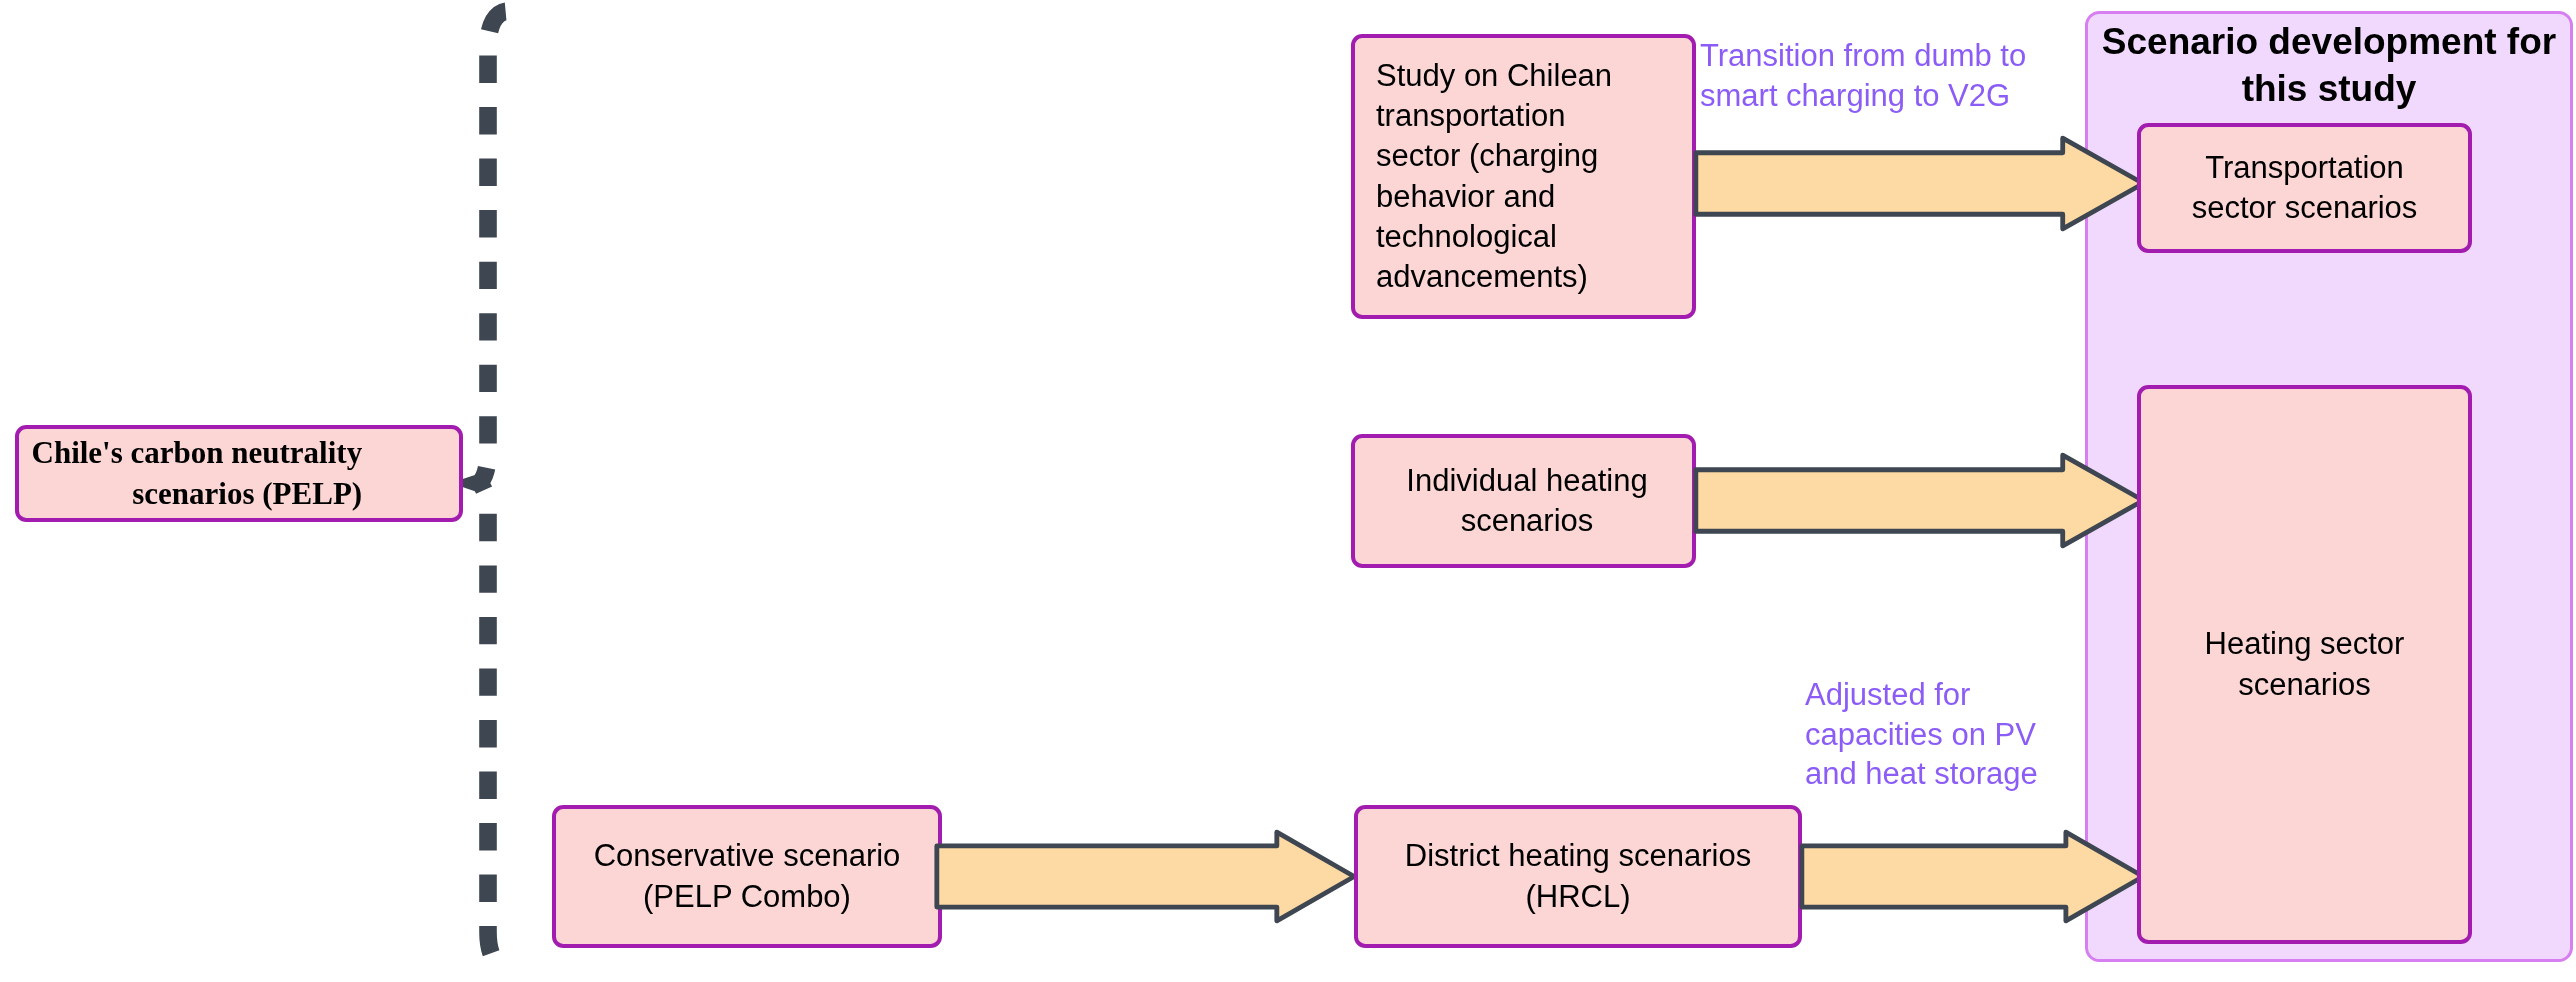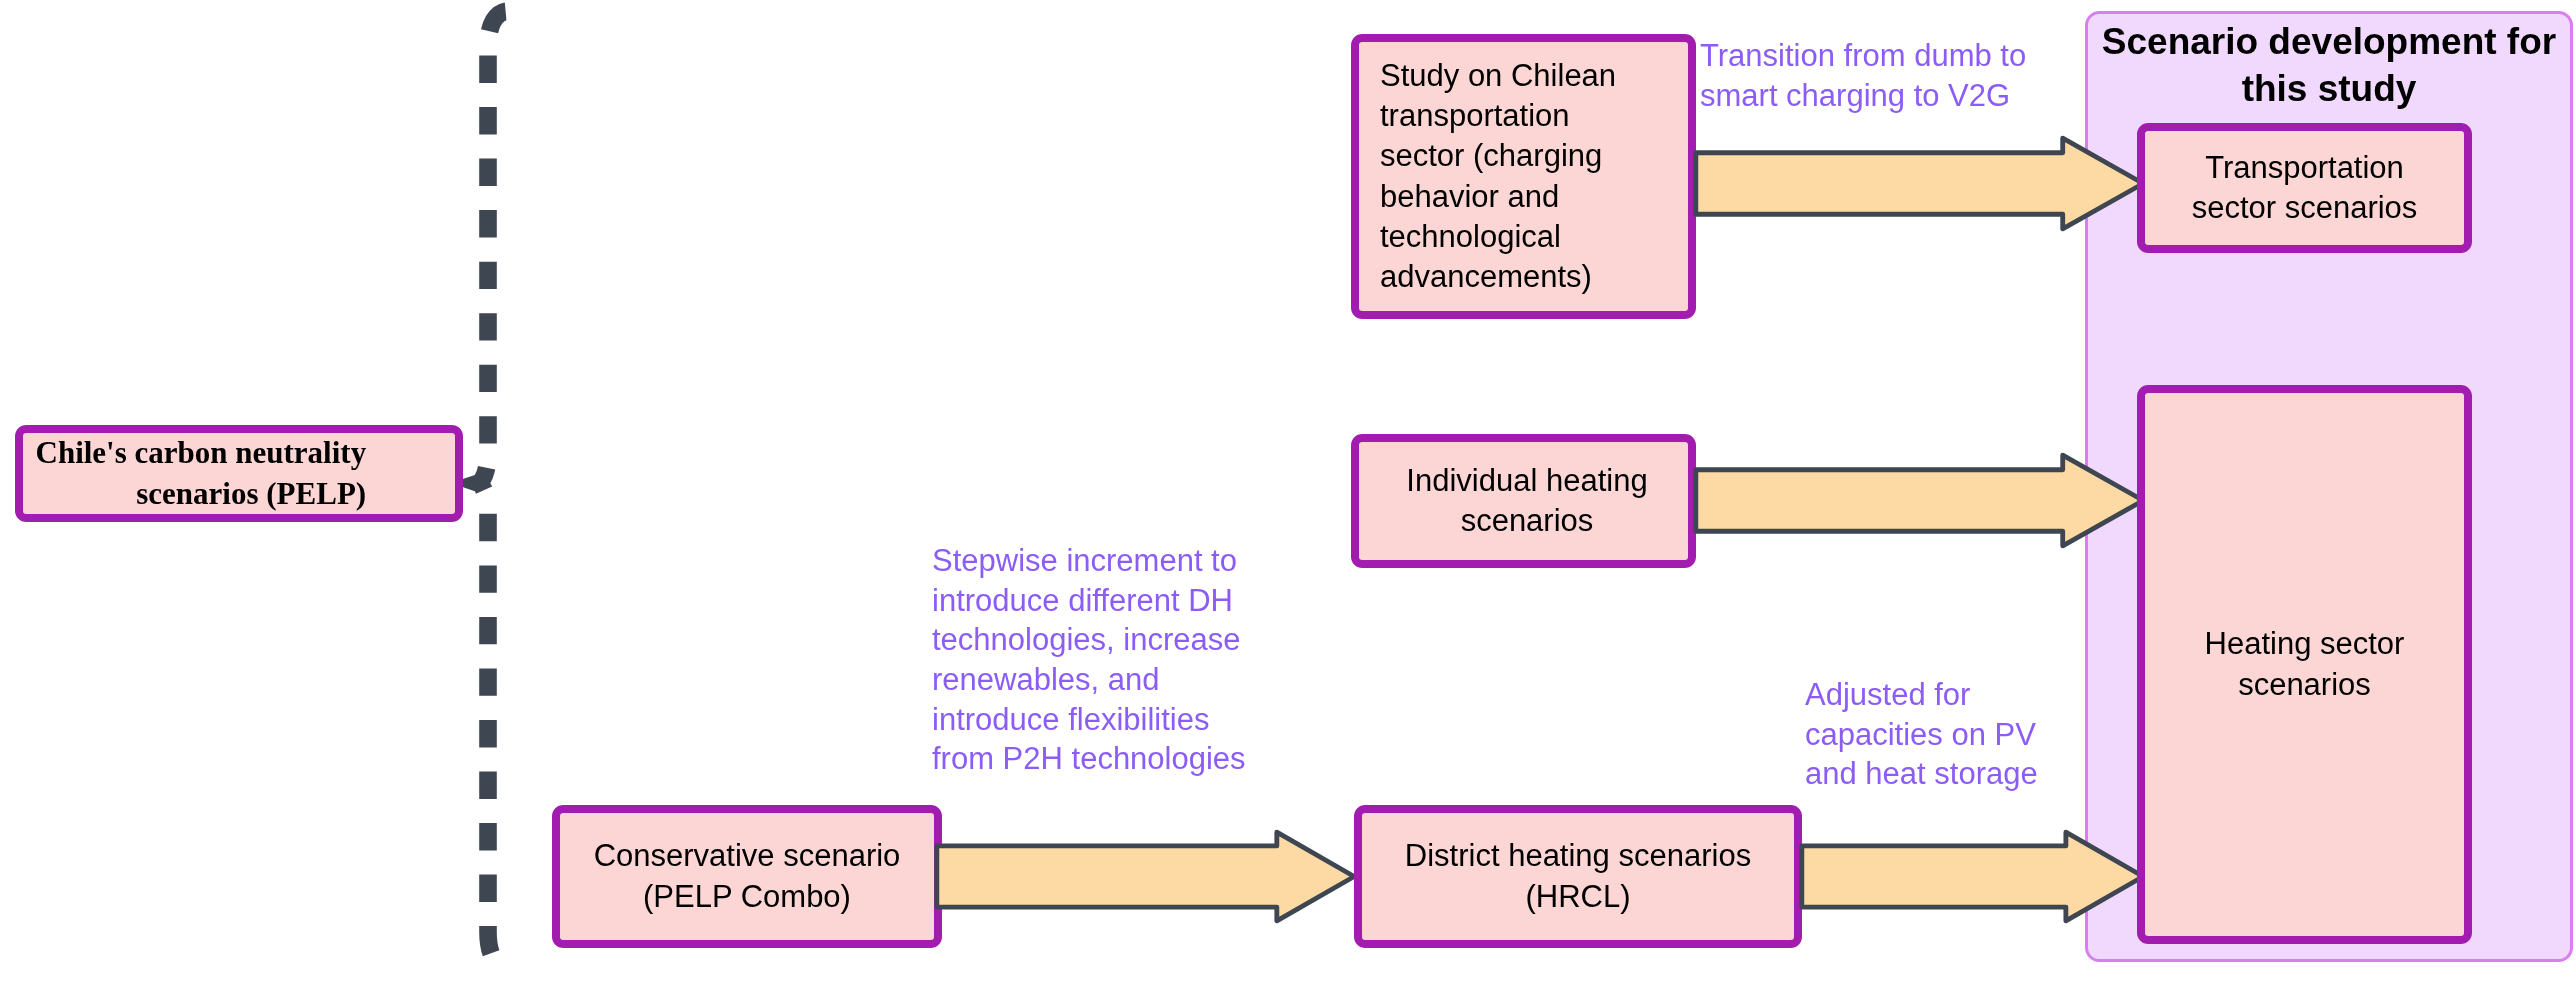--- a/index.html
+++ b/index.html
@@ -14,21 +14,21 @@
     background: #ffffff;
     overflow: hidden;
     font-family: "Liberation Sans", sans-serif;
   }
 
   
   .node {
     position: absolute;
     box-sizing: border-box;
     background: #fbd6d4;
-    border: 8px solid #a21caf;
+    border: 4px solid #a21caf;
     border-radius: 11.3px;
     display: flex;
     align-items: center;
     justify-content: center;
     color: #000000;
     font-size: 31px;
     line-height: 1.30;
     text-align: center;
     padding: 8px 13px;
     white-space: pre-line;
@@ -142,26 +142,20 @@
 
   <div class="node" style="left:1351px; top:434px; width:345px; height:134px;padding-left:20px;">Individual heating
 scenarios</div>
 
   <div class="arrow" style="left:1691px; top:452px; width:457px; height:97px;">
     <svg viewBox="0 0 568 120" preserveAspectRatio="none">
       <path d="M 6 22 L 462 22 L 462 4 L 562 60 L 462 116 L 462 98 L 6 98 Z" fill="#fdd9a3" stroke="#3e4651" stroke-width="6" stroke-linejoin="round"></path>
     </svg>
   </div>
 
-  <div class="annot" style="left:932px; top:541px; width:378px;">Stepwise increment to
-introduce different DH
-technologies, increase
-renewables, and
-introduce flexibilities
-from P2H technologies</div>
 
   <div class="node" style="left:552px; top:805px; width:390px; height:143px;">Conservative scenario
 (PELP Combo)</div>
 
   <div class="arrow" style="left:932px; top:829px; width:427px; height:95px;">
     <svg viewBox="0 0 530 118" preserveAspectRatio="none">
       <path d="M 6 21 L 428 21 L 428 4 L 524 59 L 428 114 L 428 97 L 6 97 Z" fill="#fdd9a3" stroke="#3e4651" stroke-width="6" stroke-linejoin="round"></path>
     </svg>
   </div>
 

